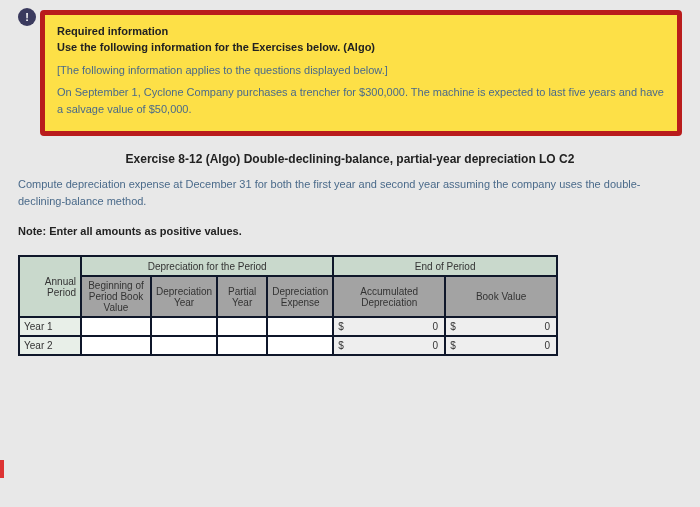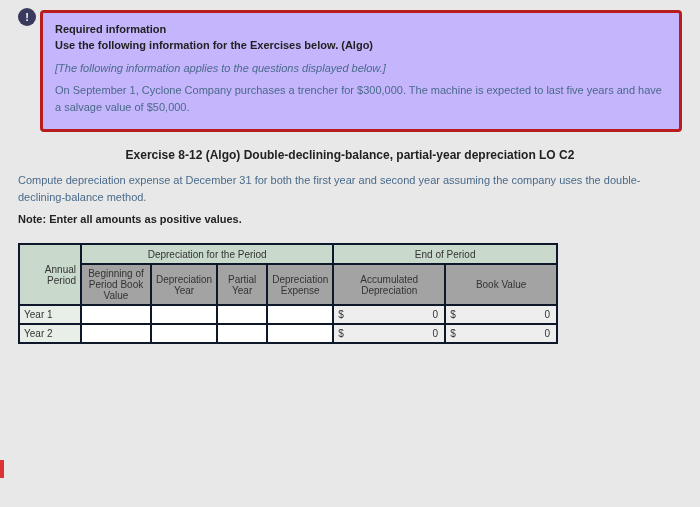--- a/index.html
+++ b/index.html
@@ -22,33 +22,33 @@
     background: #3a3a5e;
     border-radius: 50%;
     color: #fff;
     text-align: center;
     line-height: 18px;
     font-size: 11px;
     font-weight: bold;
   }
   .req-box {
     margin: 10px 18px 0 40px;
-    border: 3px solid #b91c1c;
+    border: 5px solid #b91c1c;
     border-radius: 4px;
-    background: #c4b5fd;
+    background: #fde047;
     padding: 10px 13px 14px 12px;
   }
   .req-title { font-weight: bold; color: #222; margin-bottom: 4px; }
   .req-sub { font-weight: bold; color: #222; margin-bottom: 4px; }
-  .req-ital { font-style: italic; color: #4a6a8a; margin-bottom: 8px; margin-top: 11px; }
+  .req-ital { color: #4a6a8a; margin-bottom: 8px; margin-top: 11px; }
   .req-body { color: #4a6a8a; line-height: 1.5; }
   .ex-section { margin: 16px 18px 0 18px; }
   .ex-title { font-weight: bold; font-size: 12px; color: #222; margin-bottom: 10px; text-align: center; }
   .ex-body { color: #4a6a8a; line-height: 1.5; margin-bottom: 2px; }
-  .ex-note { color: #222; font-weight: bold; margin-top: 8px; }
+  .ex-note { color: #222; font-weight: bold; margin-top: 16px; }
   .tbl-wrap { margin: 18px 0 0 18px; width: 540px; }
   table { border-collapse: collapse; width: 100%; }
   td, th { border: 2px solid #0f172a; padding: 3px 4px; font-size: 10px; color: #333; vertical-align: middle; }
   .grp-head { background: #c9d9cc; text-align: center; font-weight: normal; height: 20px; }
   .col-head { background: #a3a3a3; text-align: center; height: 30px; }
   .row-label { background: #e8efe8; }
   .corner { background: #c9d9cc; }
   .input-cell { background: #fff; }
   .calc-cell { background: #eee; text-align: right; padding-right: 6px; }
   .cur { text-align: left; padding-left: 4px; width: 14px; background: #eee; border-right: none; }

